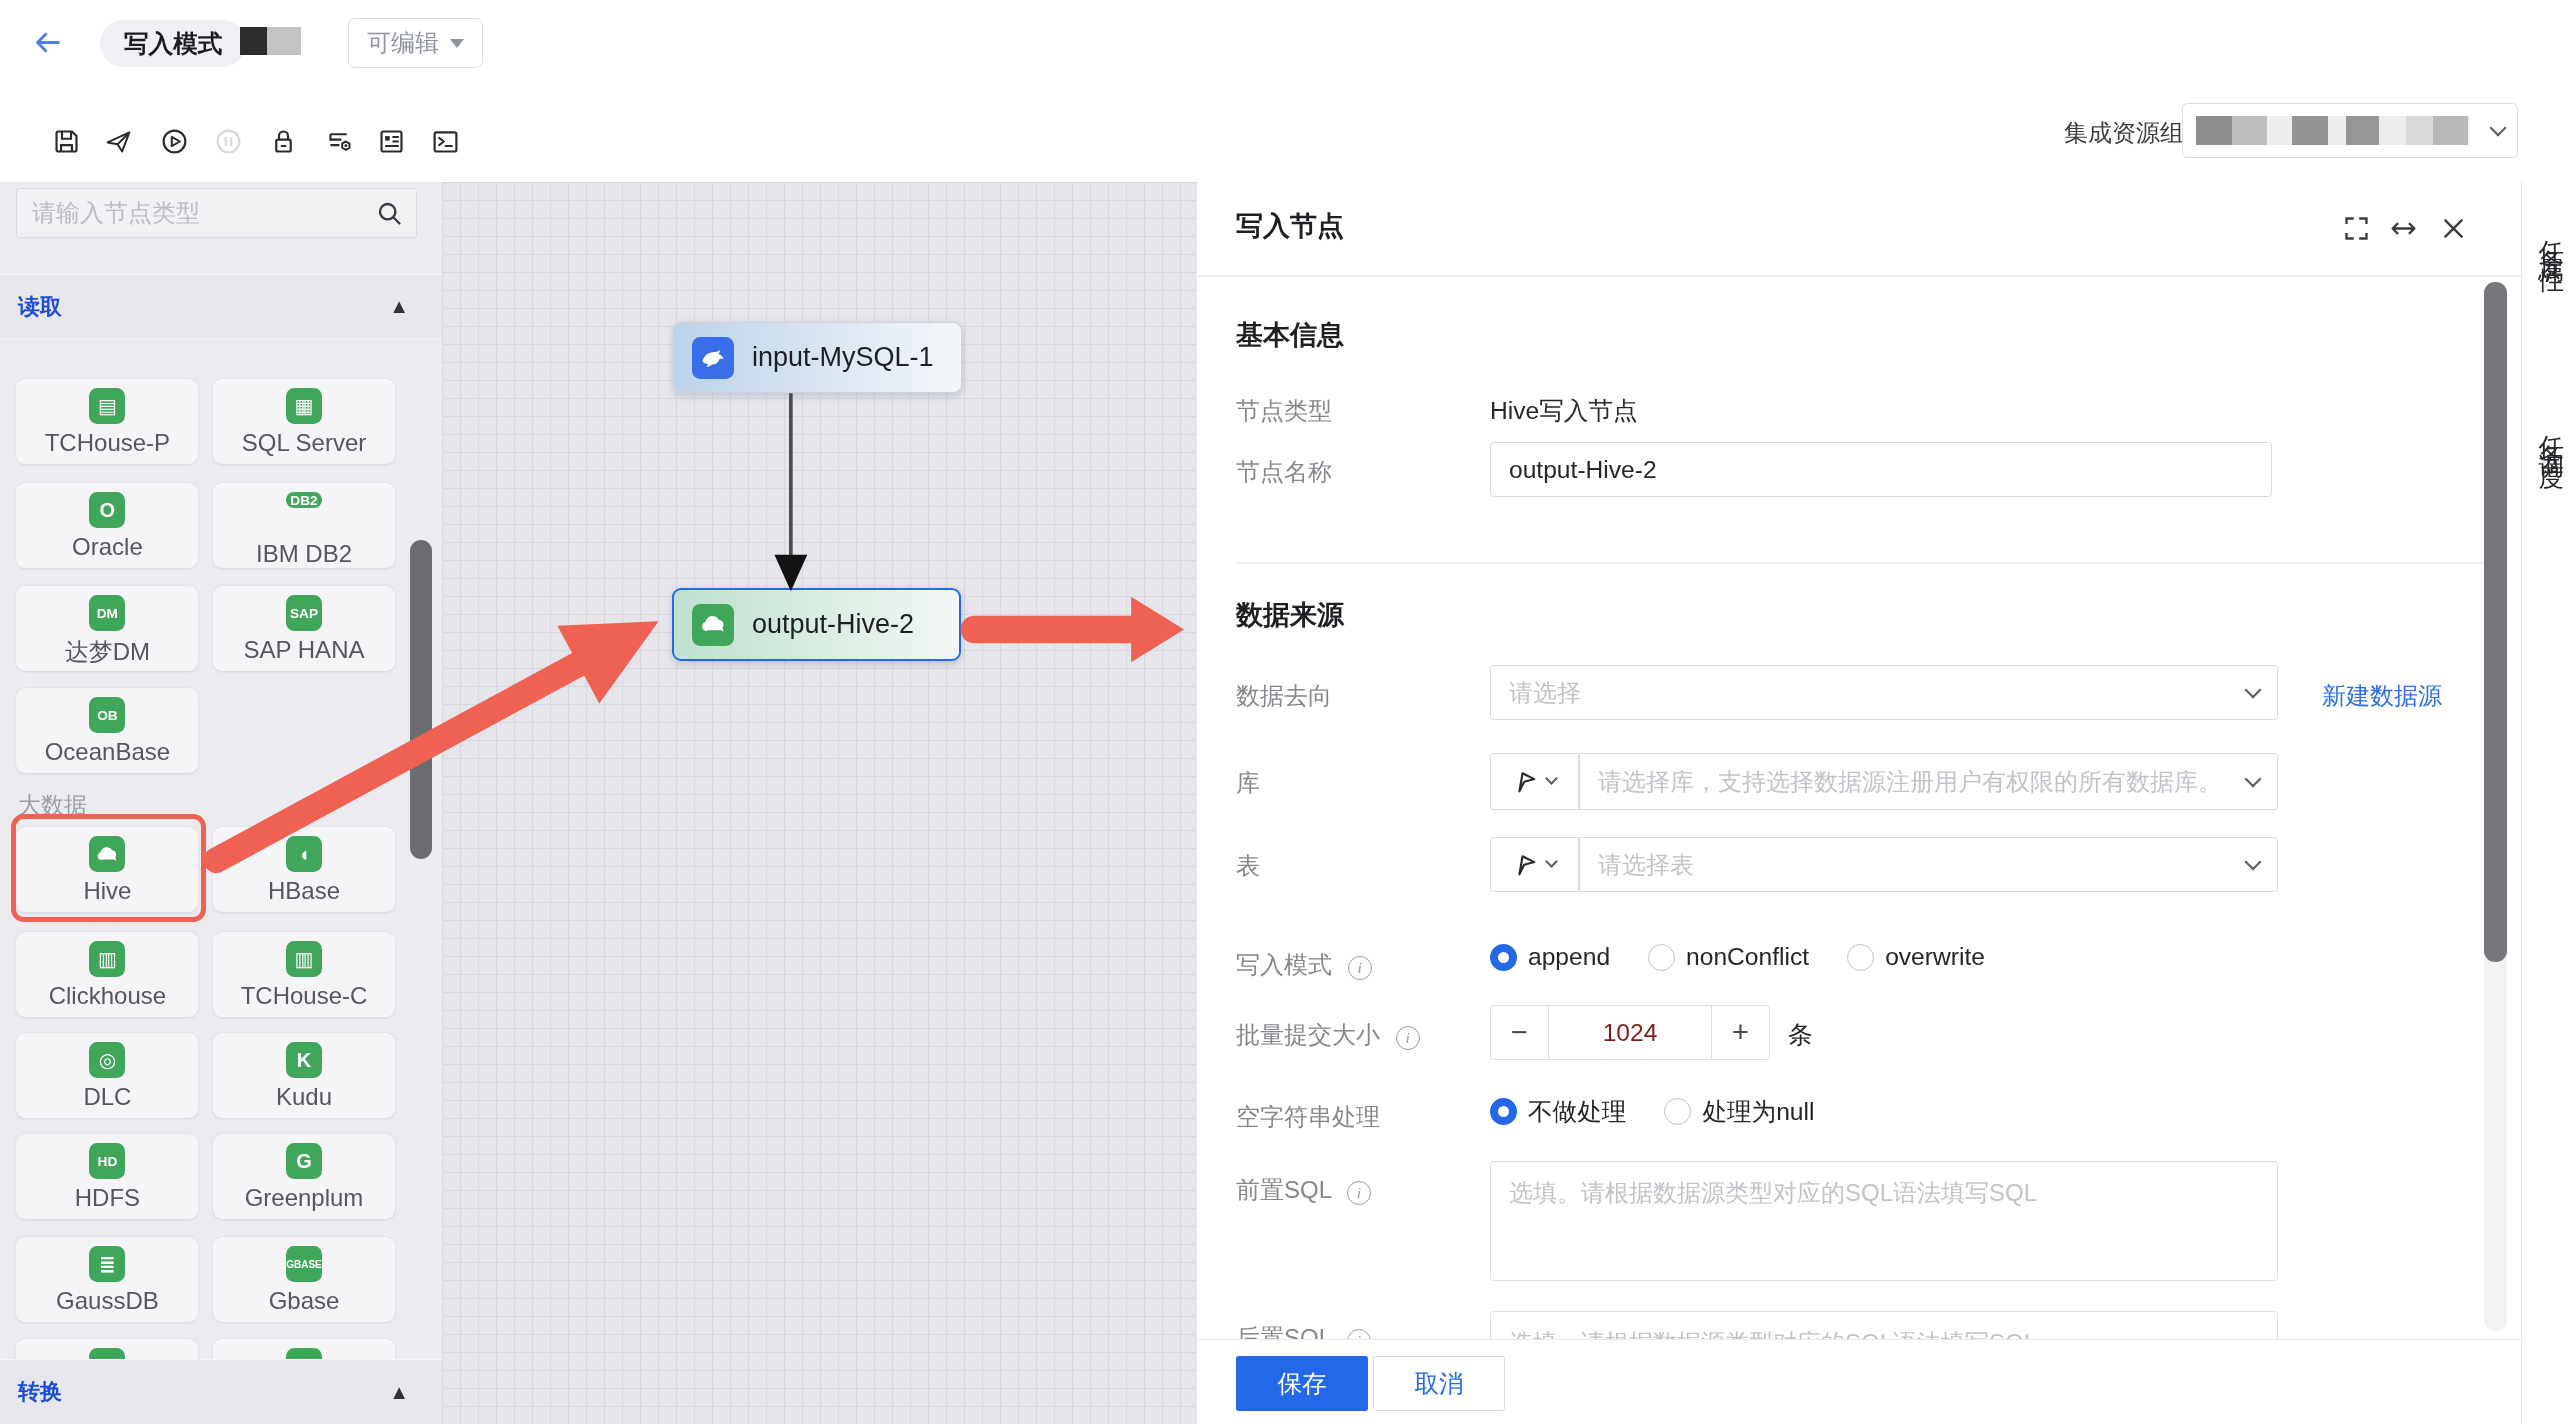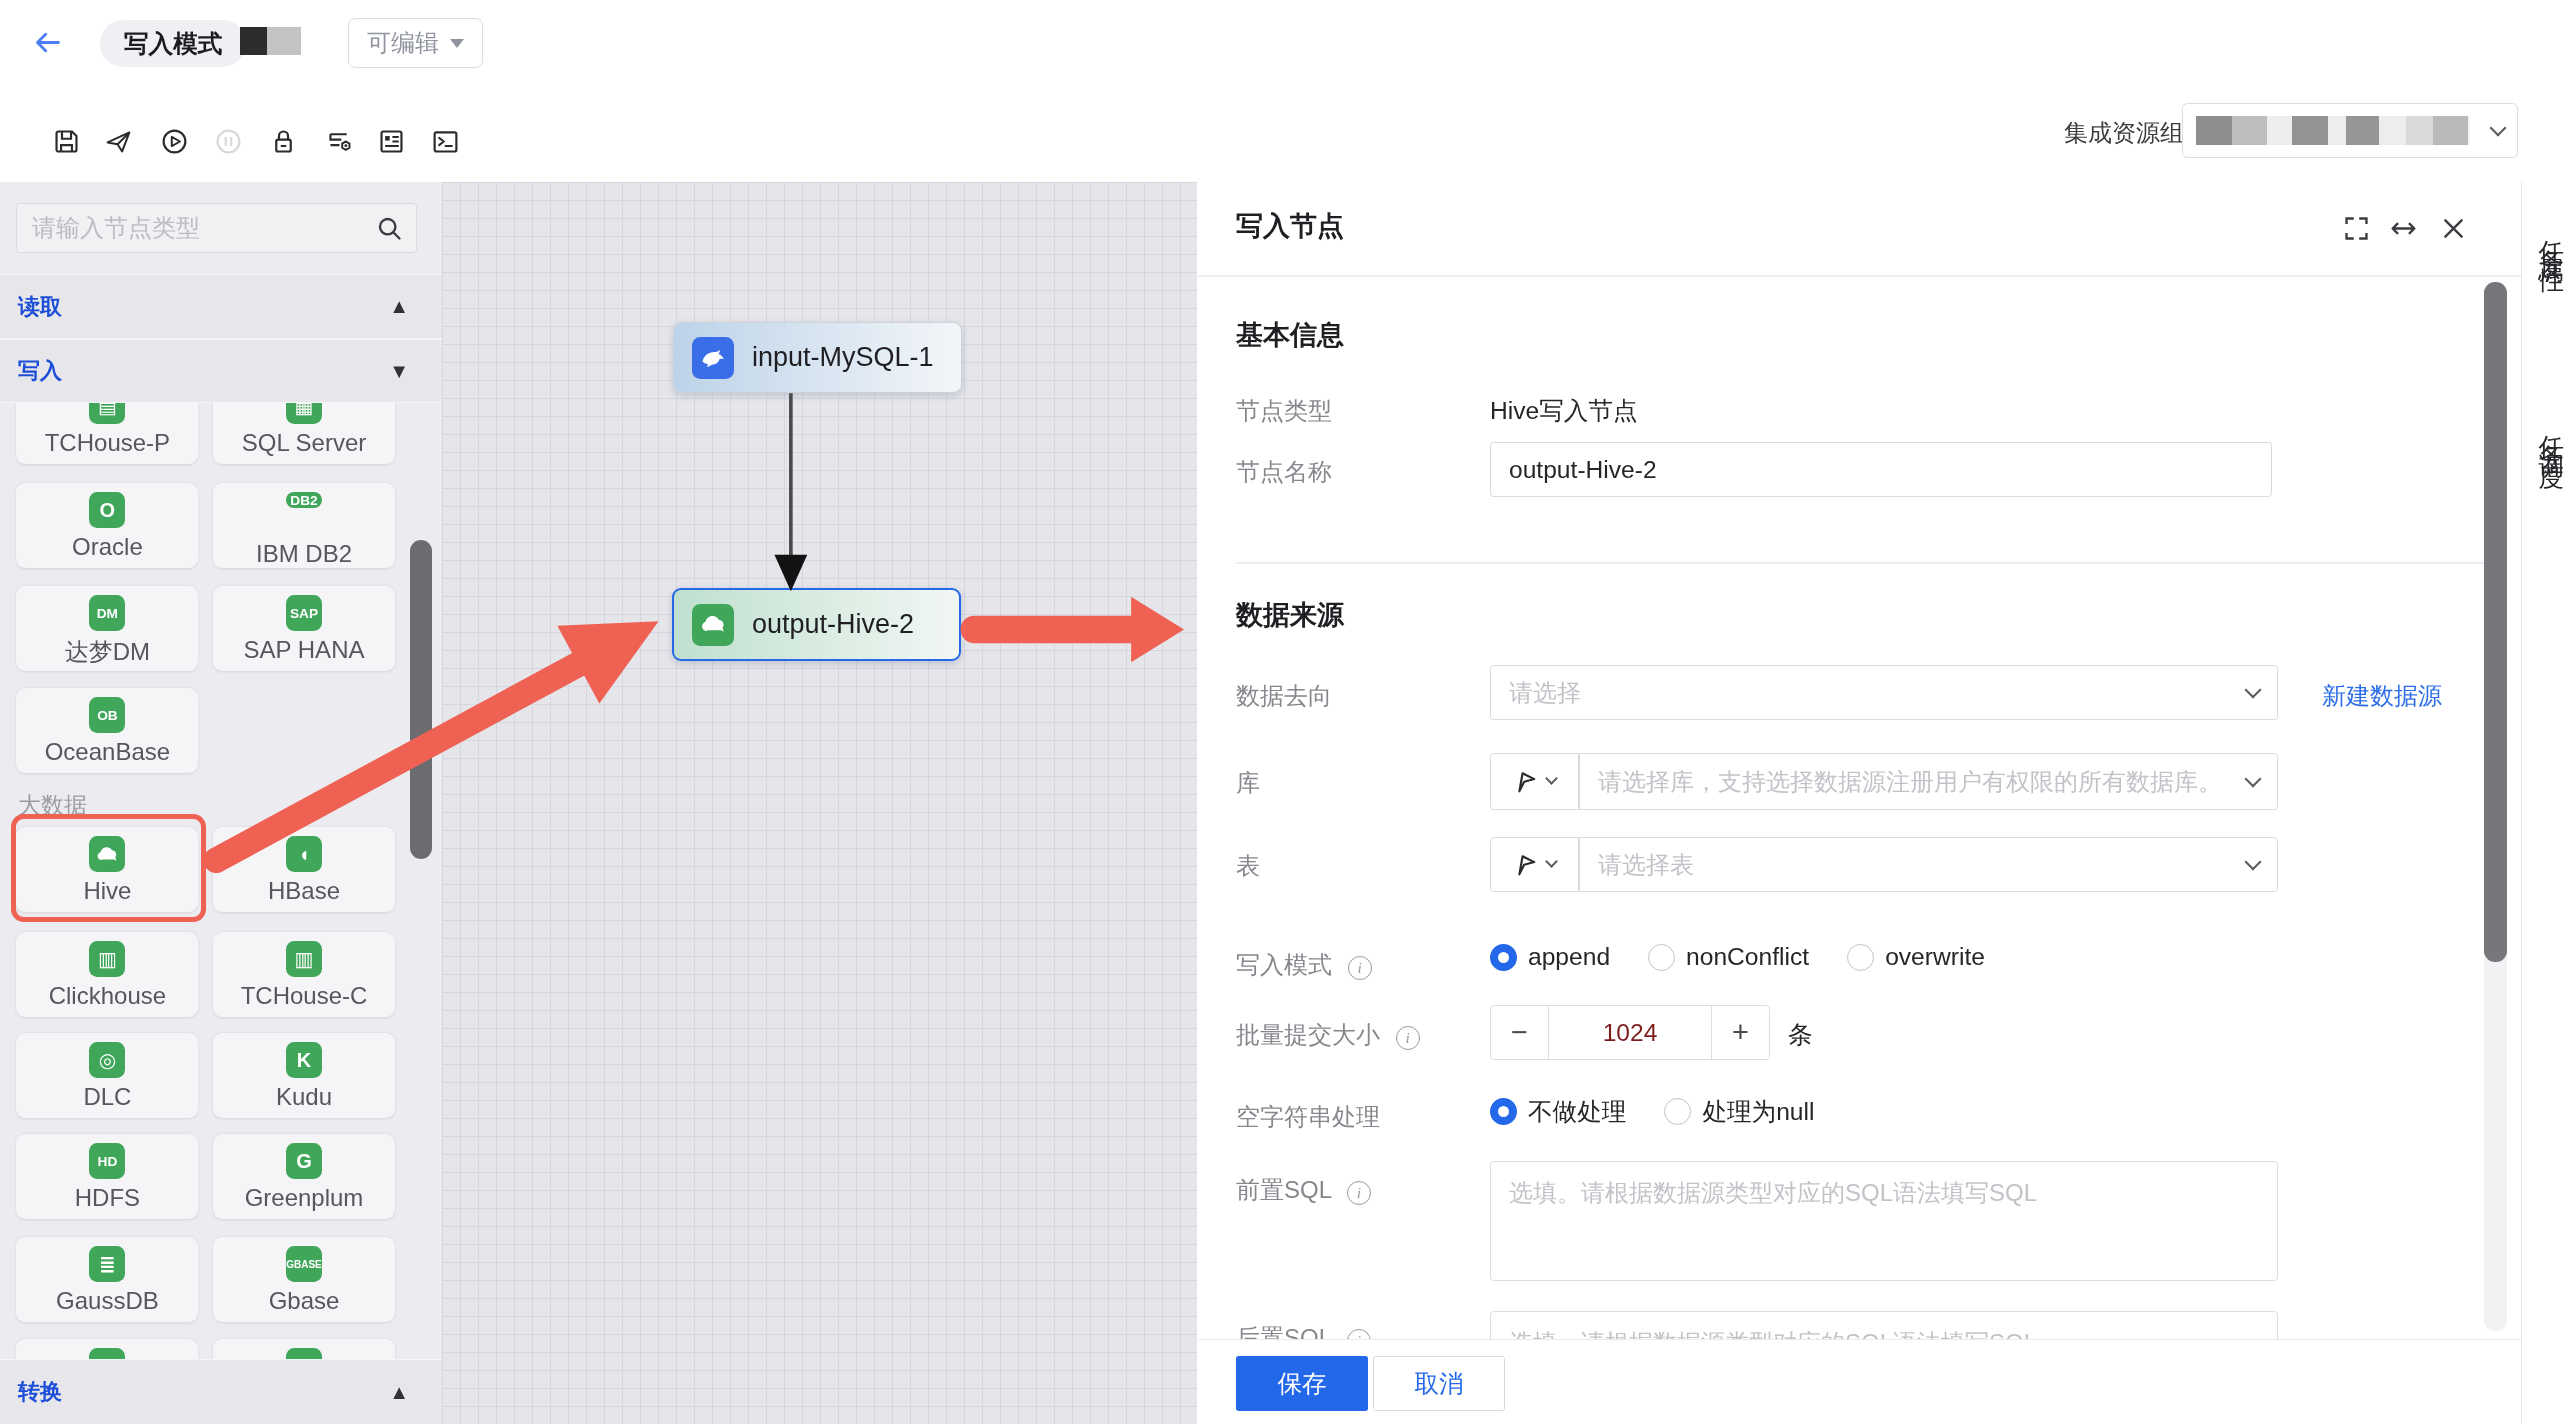--- a/index.html
+++ b/index.html
@@ -17,21 +17,21 @@
                 border-top:9px solid #8f949e; }
   .tool-icon { position:absolute; top:127px; width:29px; height:29px; cursor:pointer; }
   .res-label { font-size:24px; color:#3c3c40; }
   .res-select { position:absolute; left:2182px; top:103px; width:336px; height:55px; border:1.8px solid #dadce2;
                 border-radius:5.5px; background:#fff; display:flex; align-items:center; padding:0 12.8px; }
   .redact-strip { display:flex; height:29px; background:#f4f4f5; overflow:hidden; width:274px; }
   .redact-strip span { height:29px; flex:none; }
 
   
   #left-panel { position:absolute; left:0; top:182px; width:442px; height:1242px; background:#ececf0; overflow:hidden; }
-  #search-box { position:absolute; left:16.4px; top:21px; width:401px; height:50px; background:#f1f1f4;
+  #search-box { position:absolute; left:16.4px; top:6px; width:401px; height:50px; background:#f1f1f4;
                 border:1.8px solid #d9d9df; border-radius:3.6px; display:flex; align-items:center; }
   #search-box input { flex:1; border:none; outline:none; background:transparent; font-size:24px; color:#303036;
                       padding:0 14.6px; font-family:inherit; }
   #search-box input::placeholder { color:#b9bcc2; }
   .sec-header { position:absolute; left:0; width:442px; background:#e6e6eb; border-top:0.9px solid #f5f5f7;
                 border-bottom:0.9px solid #f5f5f7; display:flex; align-items:center; justify-content:space-between;
                 padding:0 33px 0 18px; z-index:20; cursor:pointer; }
   .sec-header .t { font-size:22px; font-weight:600; color:#1d4ed8; }
   .tri { font-size:20px; color:#323236; }
   .card { position:absolute; width:182px; height:85px; background:#f5f5f7; border-radius:9px;
@@ -186,24 +186,20 @@
     <svg style="flex:none;margin-right:12.8px" width="29" height="29" viewBox="0 0 32 32">
       <circle cx="14" cy="14" r="8.5" fill="none" stroke="#3a3a3e" stroke-width="2.6"></circle>
       <path d="M21 21l6 6" stroke="#3a3a3e" stroke-width="2.6" stroke-linecap="round"></path>
     </svg>
   </div>
 
   <div class="sec-header" style="top:92px;height:65px">
     <span class="t">读取</span>
     <span class="tri">▲</span>
   </div>
-  <div class="sec-header" style="top:157px;height:64px">
-    <span class="t">写入</span>
-    <span class="tri">▼</span>
-  </div>
 
   <div id="cards-container">
       <div class="card" style="left: 16.4px; top: 197px;">
         <span class="cicon" style="font-size: 20px;">▤</span>
         <span class="clabel">TCHouse-P</span>
       </div>
       <div class="card" style="left: 213px; top: 197px;">
         <span class="cicon" style="font-size: 20px;">▦</span>
         <span class="clabel">SQL Server</span>
       </div>

